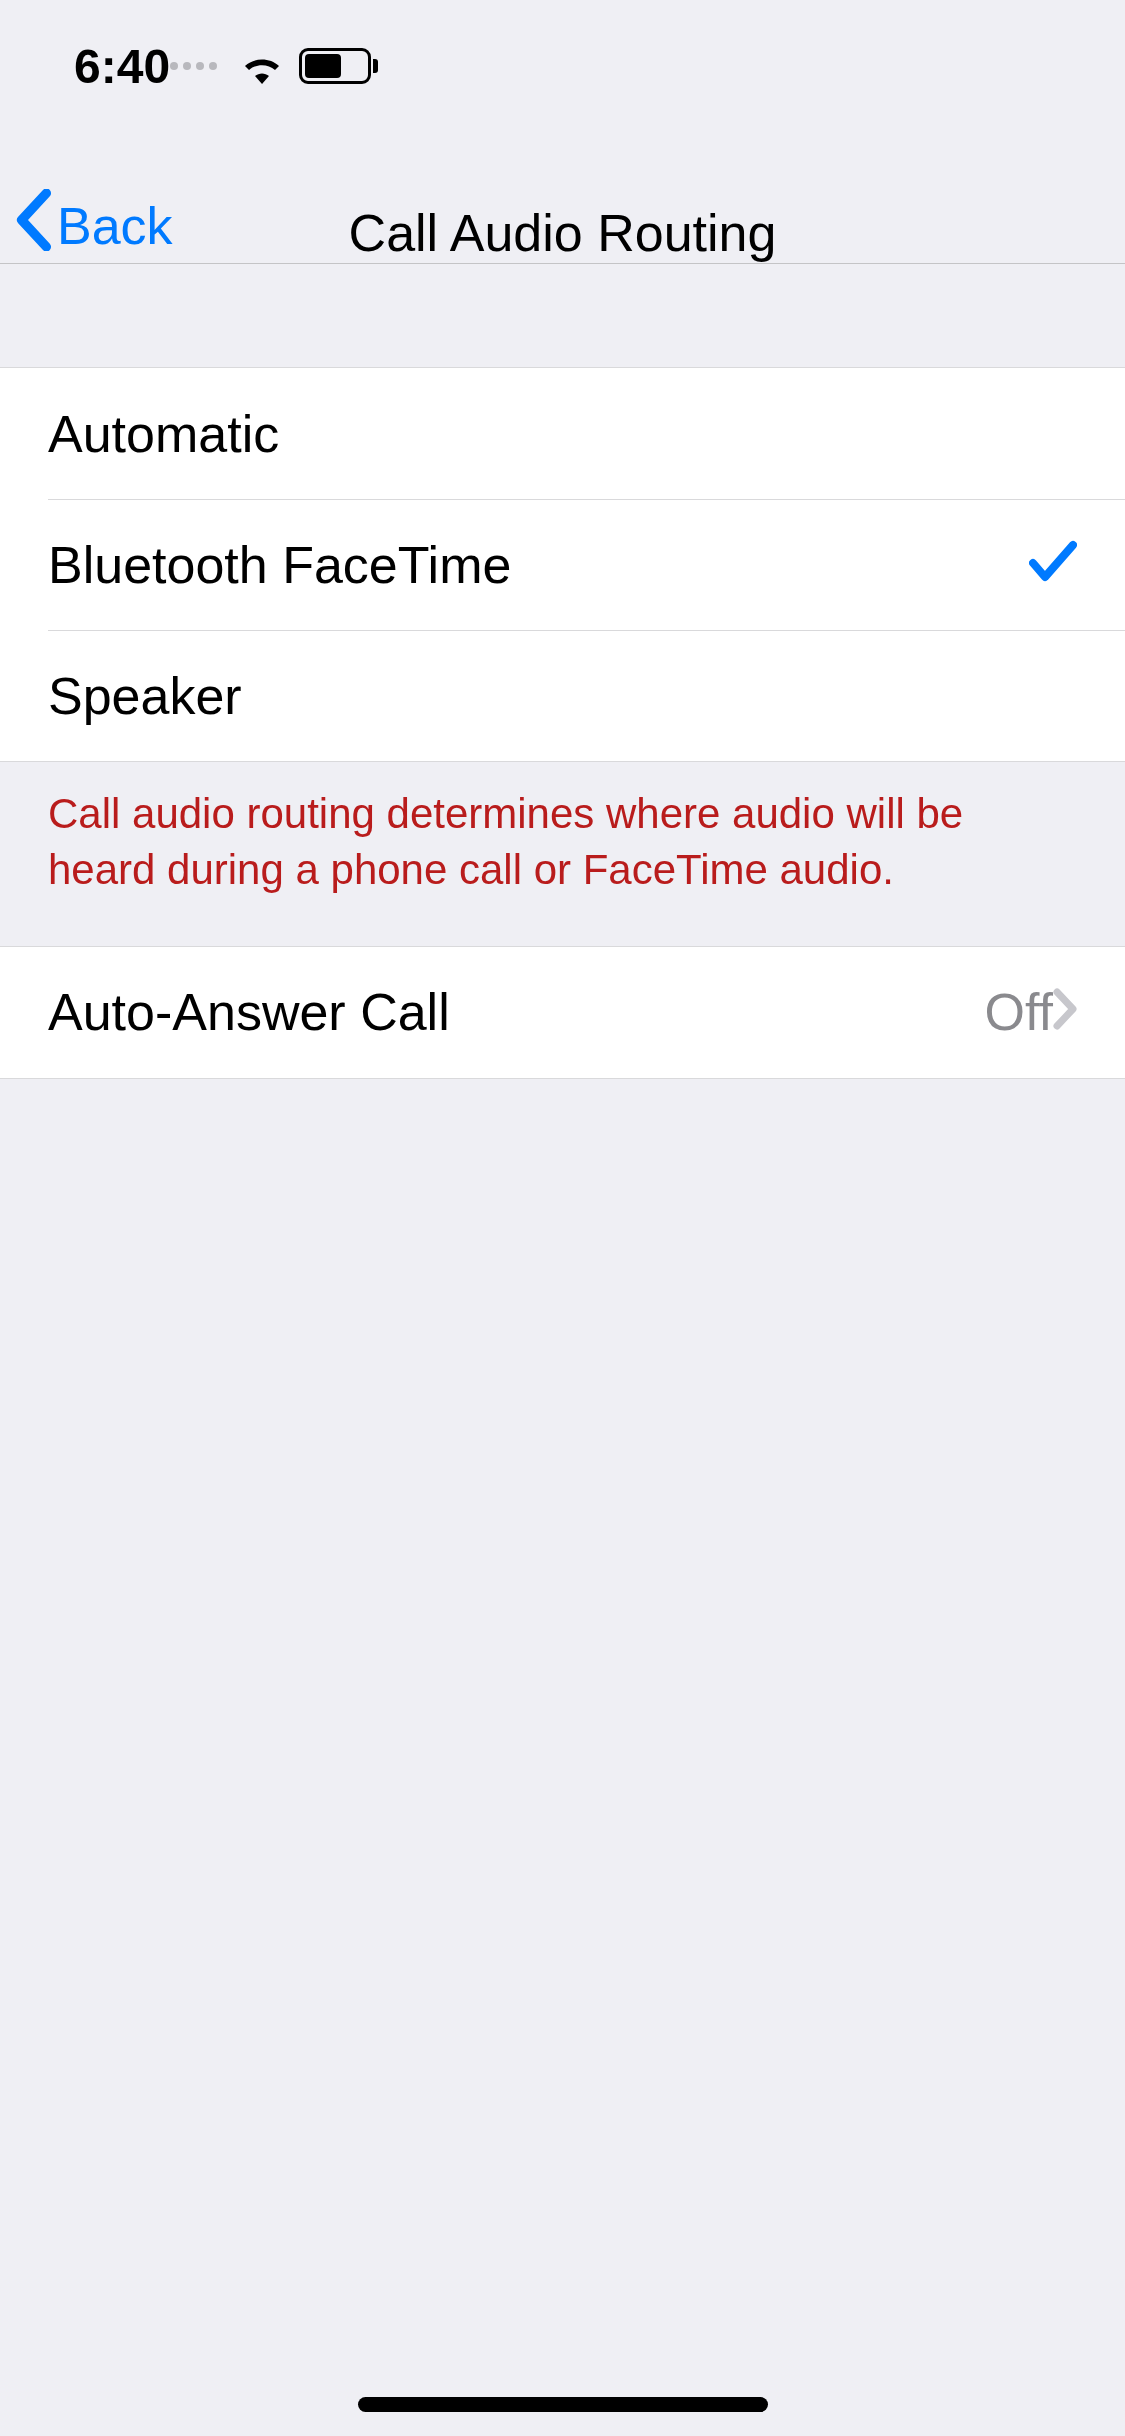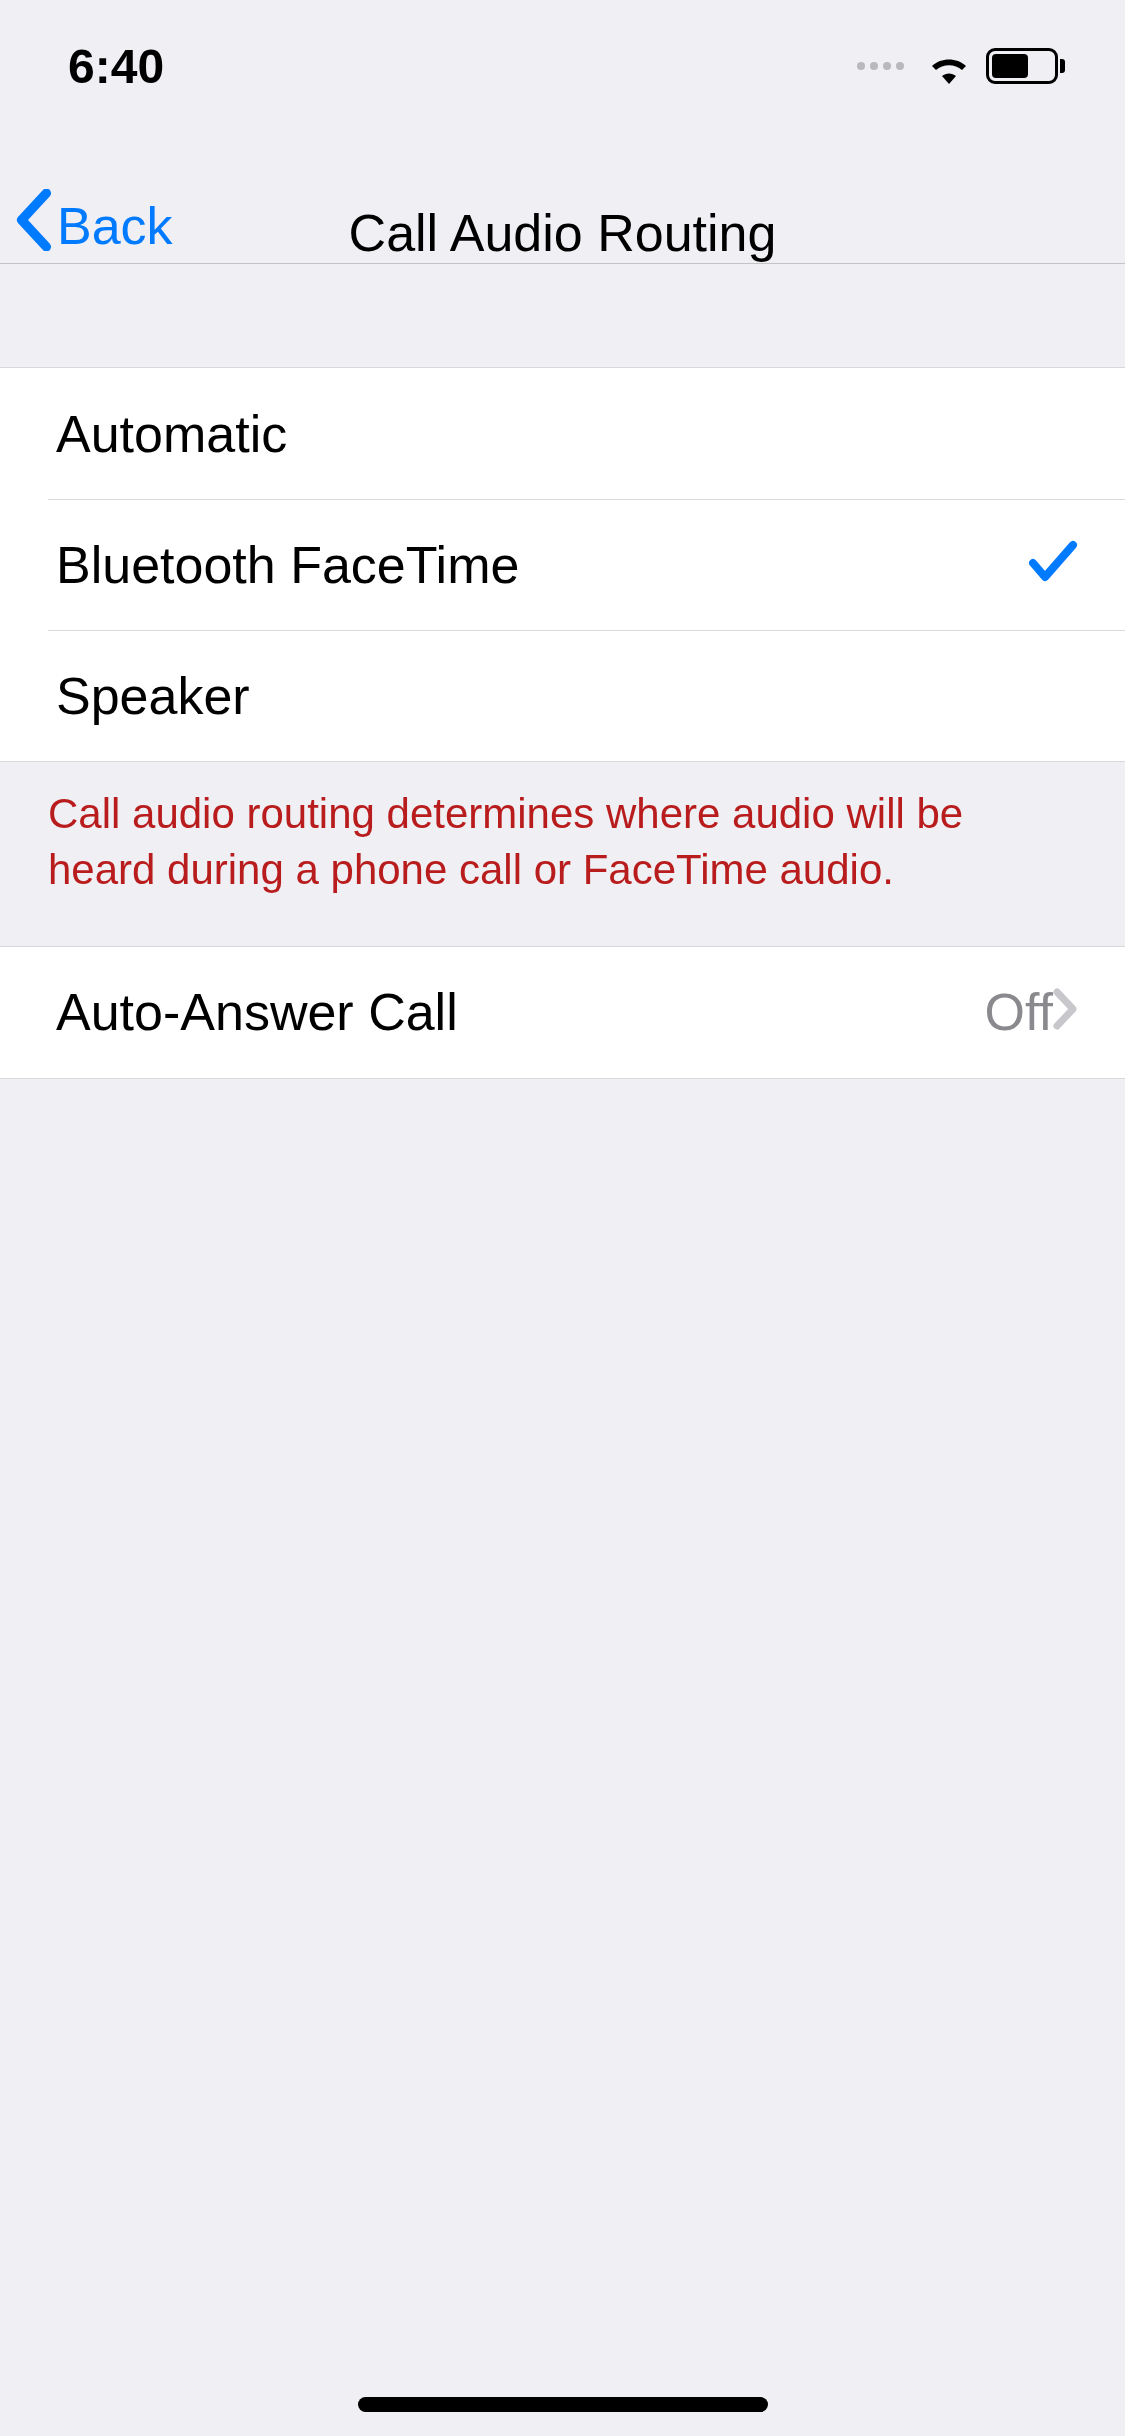--- a/index.html
+++ b/index.html
@@ -15,24 +15,24 @@
     font-family: -apple-system, "Helvetica Neue", Helvetica, Arial, sans-serif;
     color: #000;
     position: relative;
   }
 
   
   .status-bar {
     height: 132px;
     display: flex;
     align-items: center;
-    justify-content: space-between;
     padding: 0 60px 0 68px;
     font-size: 48px;
     font-weight: 600;
+    margin-left: 6px;
   }
   .status-right {
     display: flex;
     align-items: center;
     gap: 12px;
   }
   .dots {
     display: flex;
     gap: 5px;
     margin-right: 8px;
@@ -119,21 +119,20 @@
     content: "";
     position: absolute;
     top: 0;
     left: 48px;
     right: 0;
     height: 1px;
     background: #d9d9db;
   }
   .row-label {
     flex: 1;
-    margin-left: 8px;
   }
   .checkmark {
     color: #007aff;
   }
   .row-value {
     color: #8a8a8e;
     font-size: 52px;
   }
   .chevron-right {
     color: #c7c7cc;

